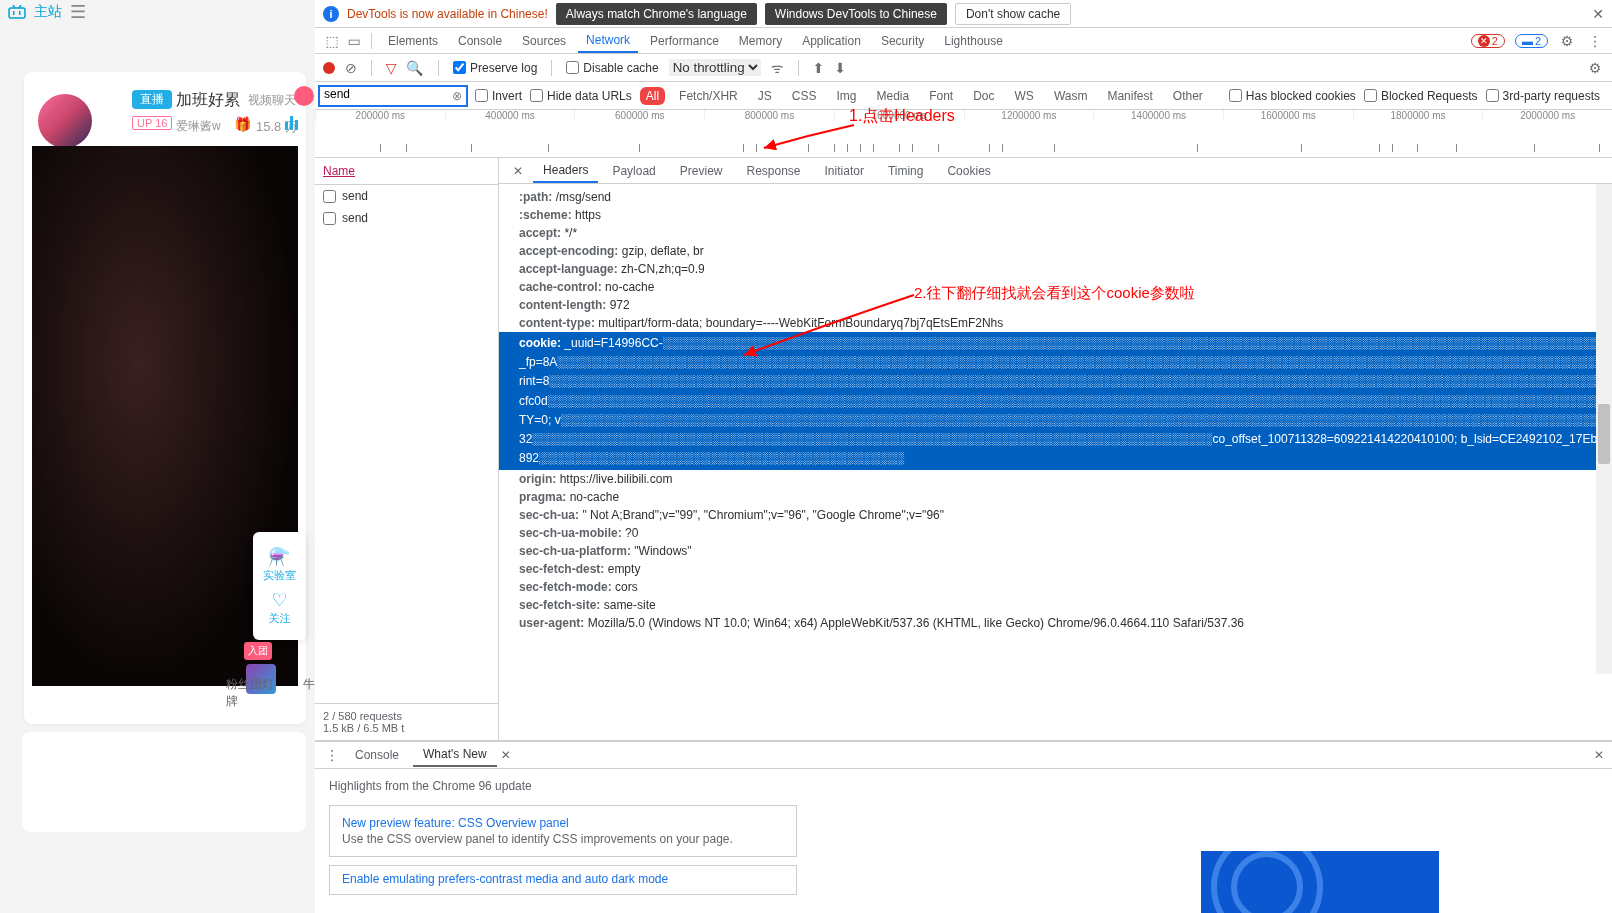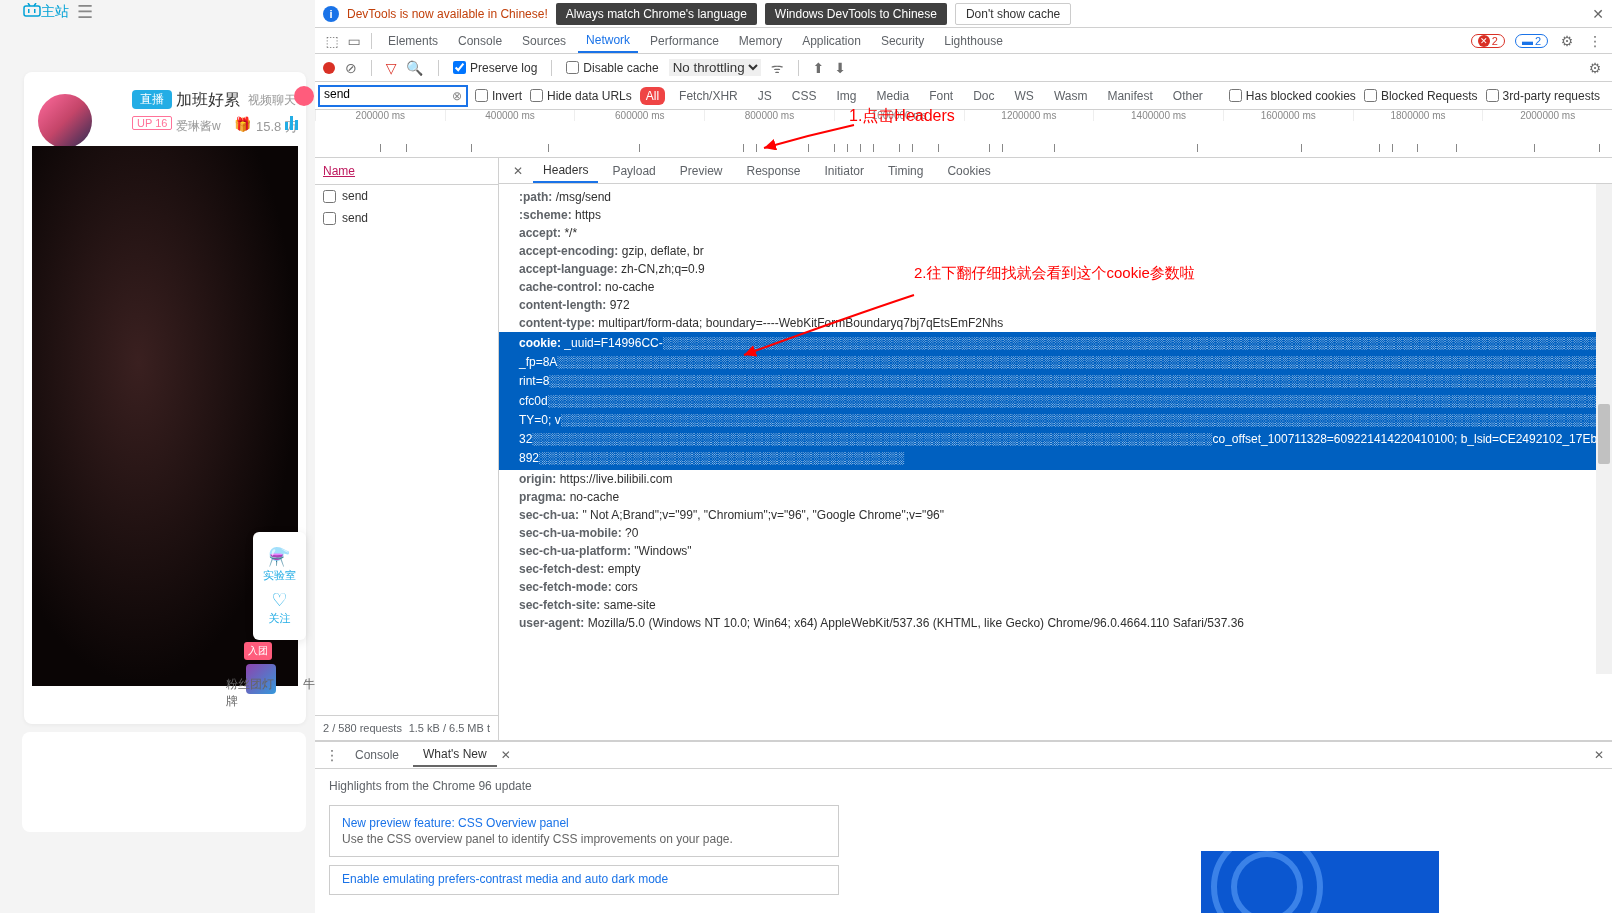--- a/index.html
+++ b/index.html
@@ -1,19 +1,19 @@
 <!DOCTYPE html>
 <html><head>
 <meta charset="utf-8">
 <style>
 * { margin:0; padding:0; box-sizing:border-box; font-family:-apple-system,BlinkMacSystemFont,"Segoe UI",Arial,sans-serif; }
 body { width:1612px; height:913px; background:#fff; overflow:hidden; position:relative; font-size:12px; color:#333; }
 .bili-side { position:absolute; left:0; top:0; width:315px; height:913px; background:#f4f4f4; }
 .bili-top { height:24px; display:flex; align-items:center; padding:0 8px; gap:8px; }
-.bili-logo { color:#00a1d6; font-size:14px; display:flex; gap:0;margin-left:15px; }
+.bili-logo { color:#00a1d6; font-size:14px; display:flex; align-items:center; gap:8px; }
 .bili-hamburger { color:#888; font-size:18px; }
 .bili-card { background:#fff; border-radius:8px; margin:48px 0 0 24px; width:282px; height:652px; box-shadow:0 1px 4px rgba(0,0,0,.05); position:relative; }
 .avatar { width:54px; height:54px; border-radius:50%; background:linear-gradient(135deg,#ff6b9d,#c44569,#2c2c54); position:absolute; left:14px; top:22px; }
 .live-badge { position:absolute; left:108px; top:18px; background:#23ade5; color:#fff; padding:1px 8px; border-radius:4px; font-size:12px; }
 .stream-title { position:absolute; left:152px; top:18px; font-size:16px; font-weight:500; }
 .video-chat { position:absolute; left:224px; top:20px; color:#999; font-size:12px; }
 .hot-badge { position:absolute; right:-8px; top:14px; width:20px; height:20px; background:#ff5c7c; border-radius:50%; }
 .up-badge { position:absolute; left:108px; top:44px; border:1px solid #ff7299; color:#ff7299; padding:0 4px; border-radius:2px; font-size:11px; }
 .streamer-name { position:absolute; left:152px; top:46px; color:#999; font-size:12px; }
 .gift-icon { position:absolute; left:210px; top:44px; color:#ff5c7c; font-size:14px; }
@@ -66,49 +66,49 @@
 .tl-labels { display:flex; position:absolute; top:0; left:0; right:0; font-size:10px; color:#888; }
 .tl-labels span { flex:1; text-align:center; border-left:1px solid #eee; }
 .tl-marks { position:absolute; top:16px; left:0; right:0; height:28px; }
 .tl-mark { position:absolute; width:1px; height:8px; background:#888; top:18px; }
 
 .content-split { flex:1; display:flex; border-bottom:1px solid #d0d0d0; min-height:0; }
 .req-list { width:184px; border-right:1px solid #d0d0d0; display:flex; flex-direction:column; }
 .req-header { padding:6px 8px; border-bottom:1px solid #d0d0d0; color:#be185d;text-decoration:underline; }
 .req-item { padding:4px 8px; display:flex; align-items:center; gap:6px; cursor:pointer; }
 .req-item input { cursor:pointer; }
-.req-status { padding:6px 8px; border-top:1px solid #d0d0d0; color:#5f6368; font-size:11px; display:flex; justify-content:space-between; margin-top:auto; }
+.req-status { padding:6px 8px; border-top:1px solid #d0d0d0; color:#5f6368; font-size:11px; display:flex; justify-content:space-between; margin-top:auto;flex-direction:column; }
 
 .detail-panel { flex:1; display:flex; flex-direction:column; min-width:0; position:relative; }
 .detail-tabs { height:26px; border-bottom:1px solid #d0d0d0; display:flex; align-items:center; padding:0 8px; gap:4px; }
 .detail-close { color:#666; cursor:pointer; padding:0 6px; }
 .detail-tab { padding:4px 10px; color:#5f6368; cursor:pointer; }
 .detail-tab.active { color:#333; border-bottom:2px solid #1a73e8; }
 .headers-body { flex:1; overflow-y:auto; font-family:Consolas,Monaco,monospace; font-size:12px; padding:4px 0; position:relative; }
 .hdr-line { padding:2px 20px; white-space:nowrap; overflow:hidden; }
 .hdr-key { font-weight:bold; color:#5f6368; }
 .hdr-val { color:#303030; }
 .cookie-block { background:#0060c0; color:#fff; padding:2px 20px; white-space:pre; overflow:hidden; line-height:1.6; }
 .cookie-block .hdr-key { color:#fff; }
 .scrollbar-mock { position:absolute; right:0; top:26px; width:16px; height:490px; background:#f1f1f1; }
 .scrollbar-thumb { position:absolute; right:2px; top:220px; width:12px; height:60px; background:#c1c1c1; border-radius:2px; }
 
 .annotation1 { position:absolute; left:350px; top:-52px; color:#ff0000; font-size:16px; font-weight:500; z-index:10; }
 .arrow1 { position:absolute; left:260px; top:-38px; width:100px; height:30px; z-index:10; }
-.annotation2 { position:absolute; left:415px; top:80px; color:#ff0000; font-size:15px; font-weight:500; z-index:10; }
+.annotation2 { position:absolute; left:415px; top:100px; color:#ff0000; font-size:15px; font-weight:500; z-index:10; }
 .arrow2 { position:absolute; left:240px; top:106px; width:180px; height:70px; z-index:10; }
 
 .drawer { height:28px; border-top:1px solid #d0d0d0; border-bottom:1px solid #d0d0d0; display:flex; align-items:center; padding:0 8px; gap:4px; position:relative; }
 .drawer-tab { padding:4px 10px; color:#5f6368; cursor:pointer; }
 .drawer-tab.active { color:#333; border-bottom:2px solid #666; }
 .drawer-close { color:#666; cursor:pointer; }
 .drawer-x { position:absolute; right:8px; color:#666; cursor:pointer; }
 .whatsnew { padding:10px 14px; }
 .wn-title { color:#5f6368; margin-bottom:12px; }
-.wn-card { border:1px solid #ccc; padding:10px 12px; margin-bottom:8px; width:510px; }
+.wn-card { border:1px solid #ccc; padding:10px 12px; margin-bottom:8px; width:468px; }
 .wn-link { color:#1a73e8; display:block; margin-bottom:2px; }
 .wn-desc { color:#666; font-size:12px; }
 .wn-promo { position:absolute; left:886px; bottom:0; width:238px; height:62px; background:#0b57d0; overflow:hidden; }
 .wn-promo::before { content:""; position:absolute; left:10px; top:-20px; width:100px; height:100px; border:6px solid #3b82e8; border-radius:50%; }
 .wn-promo::after { content:""; position:absolute; left:30px; top:0px; width:60px; height:60px; border:6px solid #3b82e8; border-radius:50%; }
 </style>
 </head>
 <body>
 
 <div class="bili-side">

